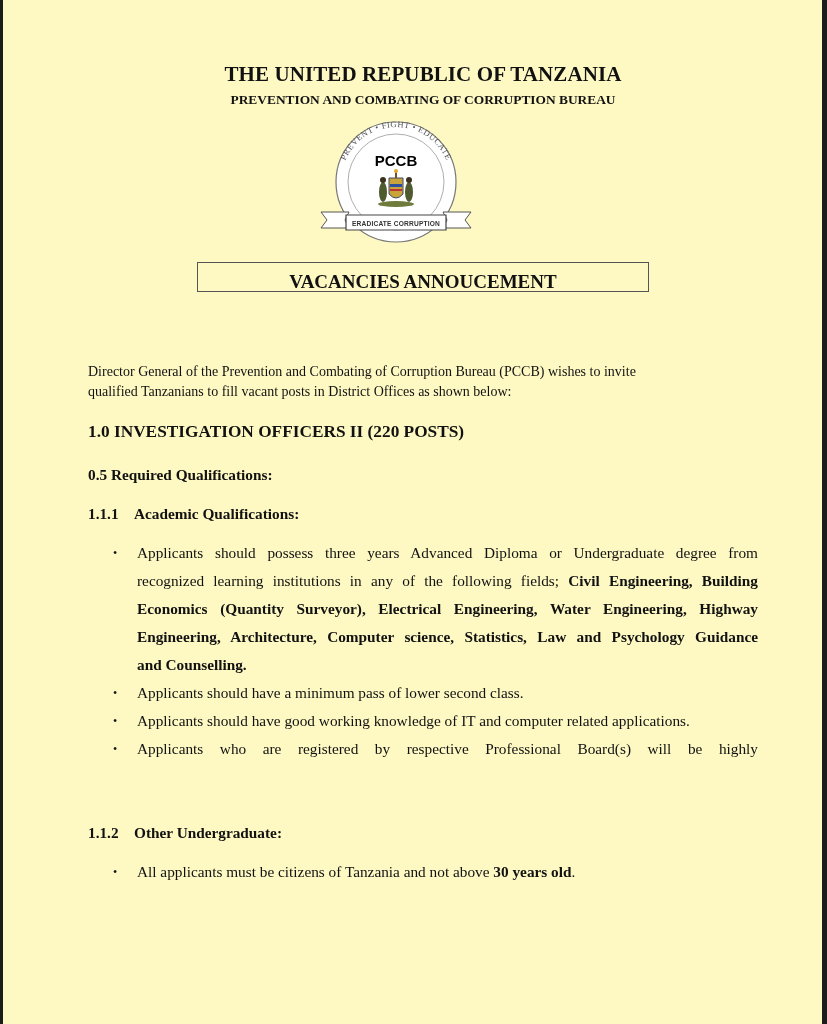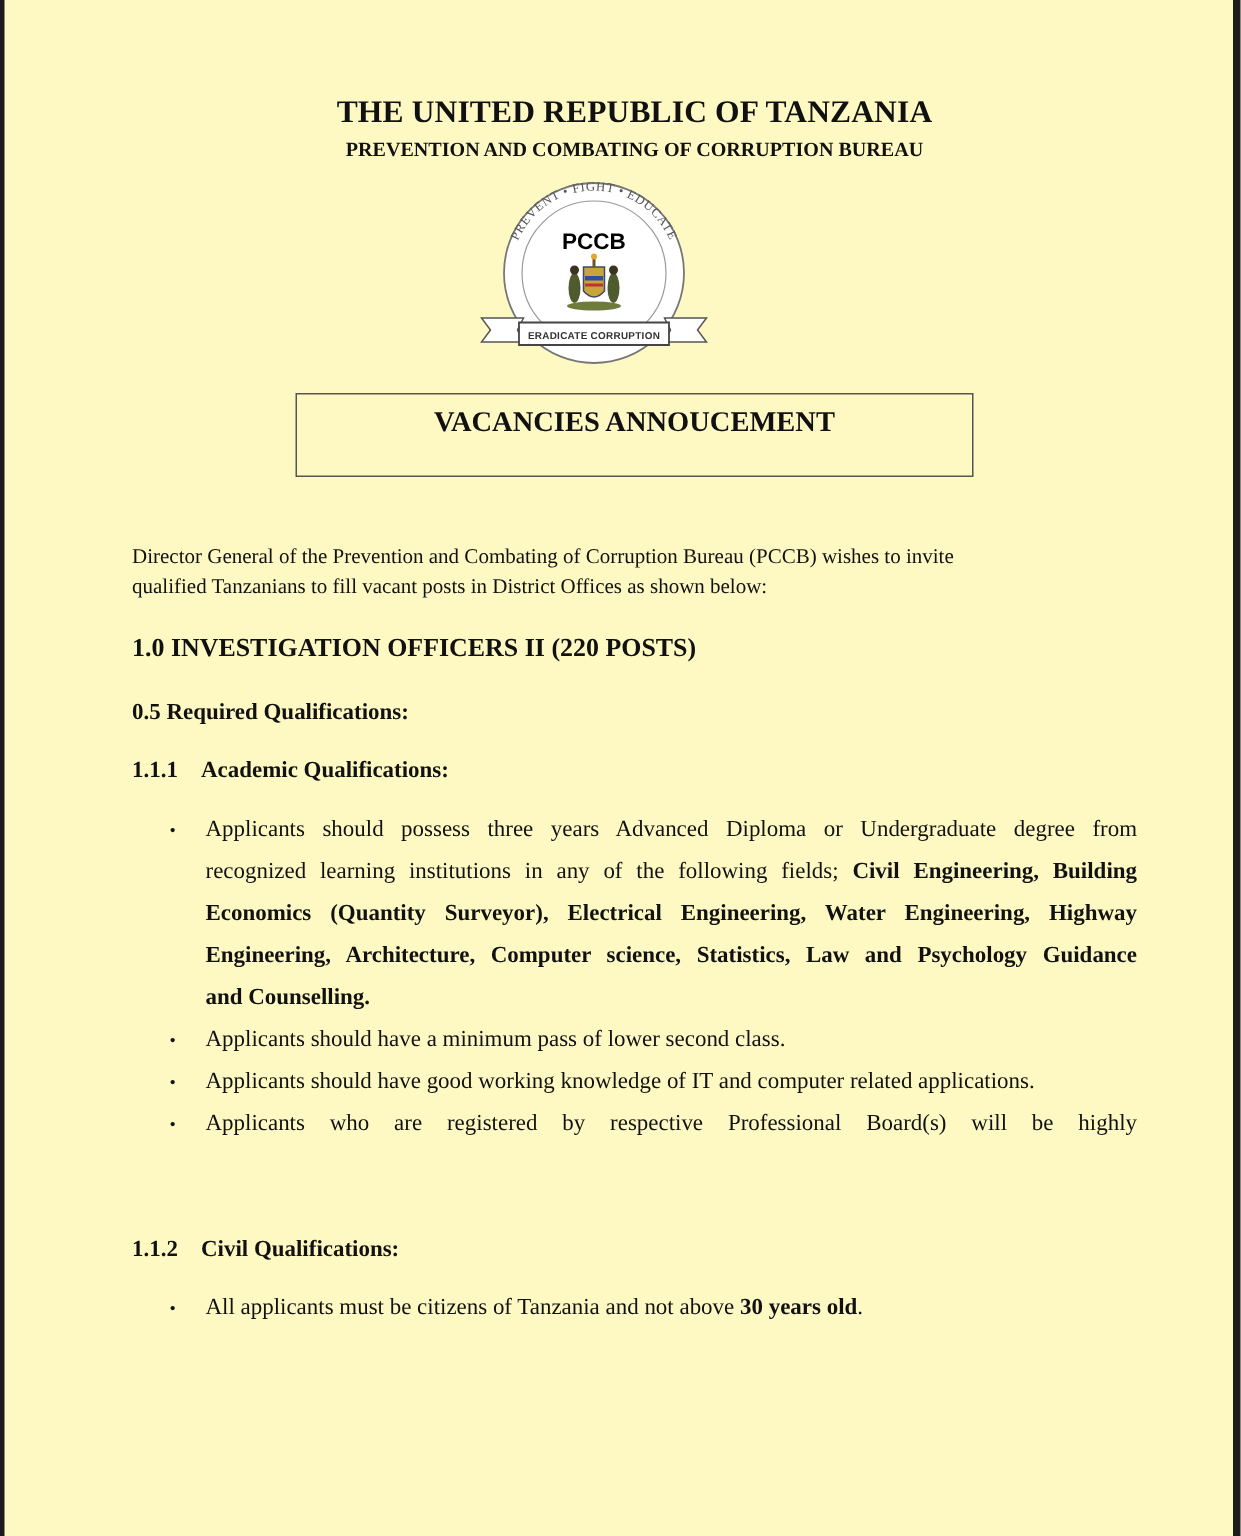--- a/index.html
+++ b/index.html
@@ -45,21 +45,21 @@
     .logo {
       top: 120px;
       left: 308px;
       width: 170px;
       height: 125px;
     }
     .vacancy-box {
       top: 262px;
       left: 194px;
       width: 452px;
-      height: 56px;
+      height: 30px;
       border: 1px solid #555;
       box-sizing: border-box;
       text-align: center;
       font-weight: bold;
       font-size: 19px;
       line-height: 38px;
     }
     .intro {
       top: 332px;
       left: 85px;
@@ -197,21 +197,21 @@
       <span class="dot">•</span>
       <div>Applicants should have good working knowledge of IT and computer related applications.</div>
     </div>
     <div class="bullet-item">
       <span class="dot">•</span>
       <div class="justify-last">Applicants who are registered by respective Professional Board(s) will be highly</div>
     </div>
   </div>
 
   <div class="abs h3" style="top:824px;">
-    <span class="num">1.1.2</span><span>Civil Qualifications:</span>
+    <span class="num">1.1.2</span><span>Other Undergraduate:</span>
   </div>
 
   <div class="abs bullets" style="top:858px;">
     <div class="bullet-item">
       <span class="dot">•</span>
       <div><span>All applicants must be citizens of Tanzania and not above </span><b>30 years old</b><span>.</span></div>
     </div>
   </div>
 
 </div>

